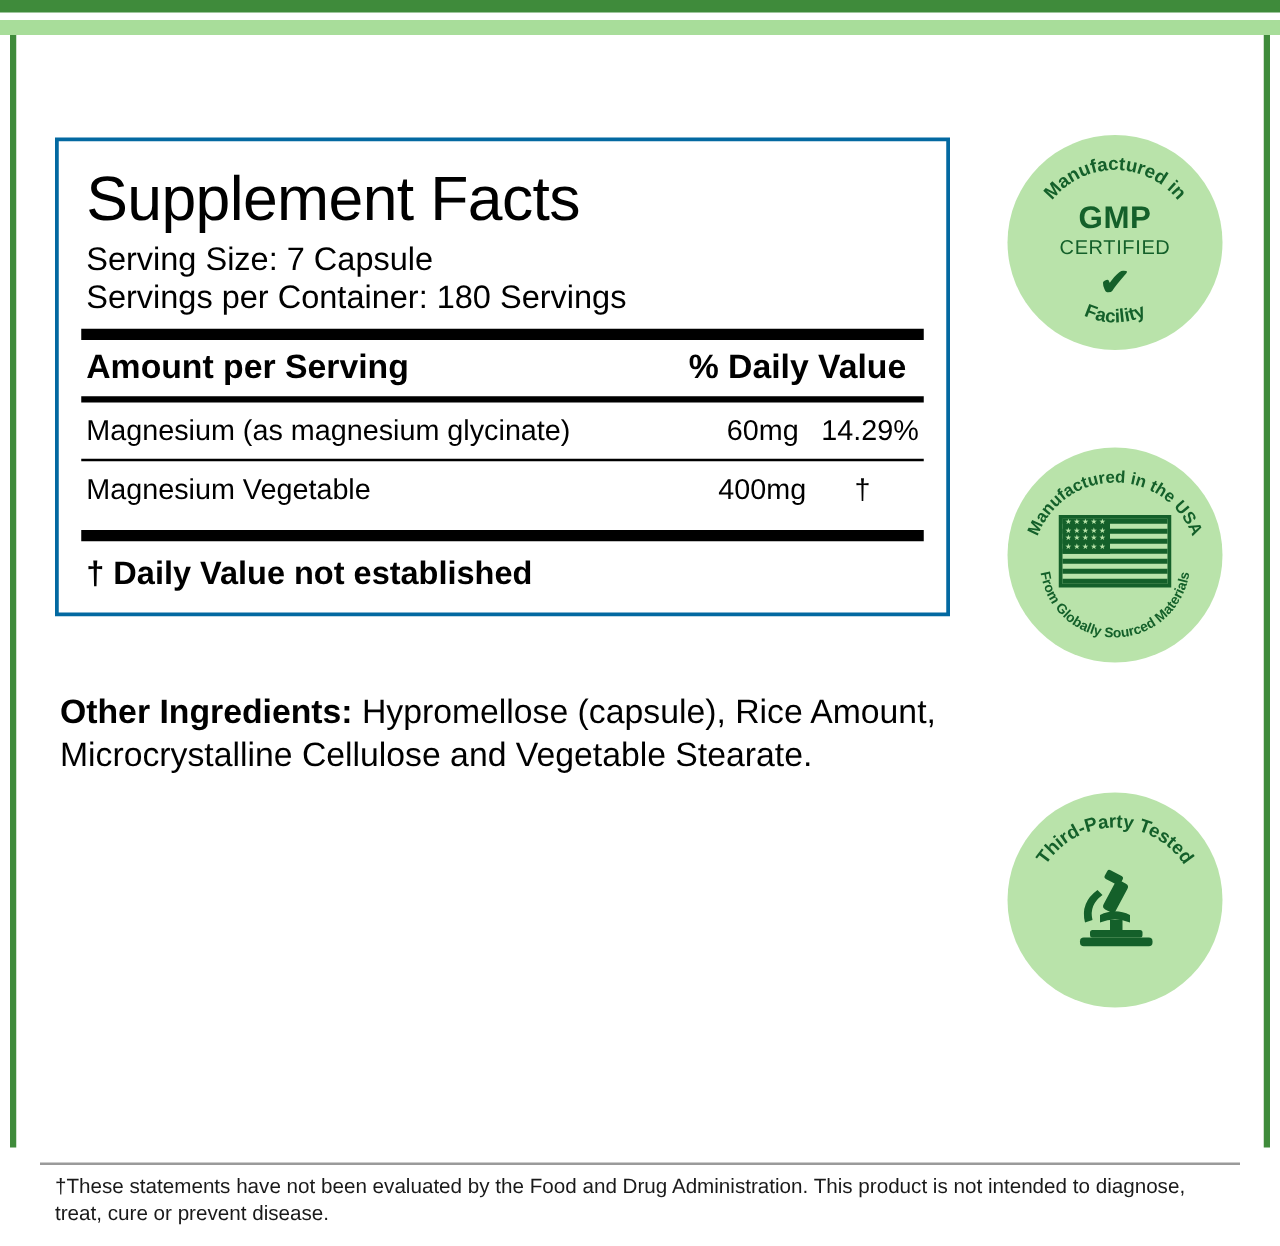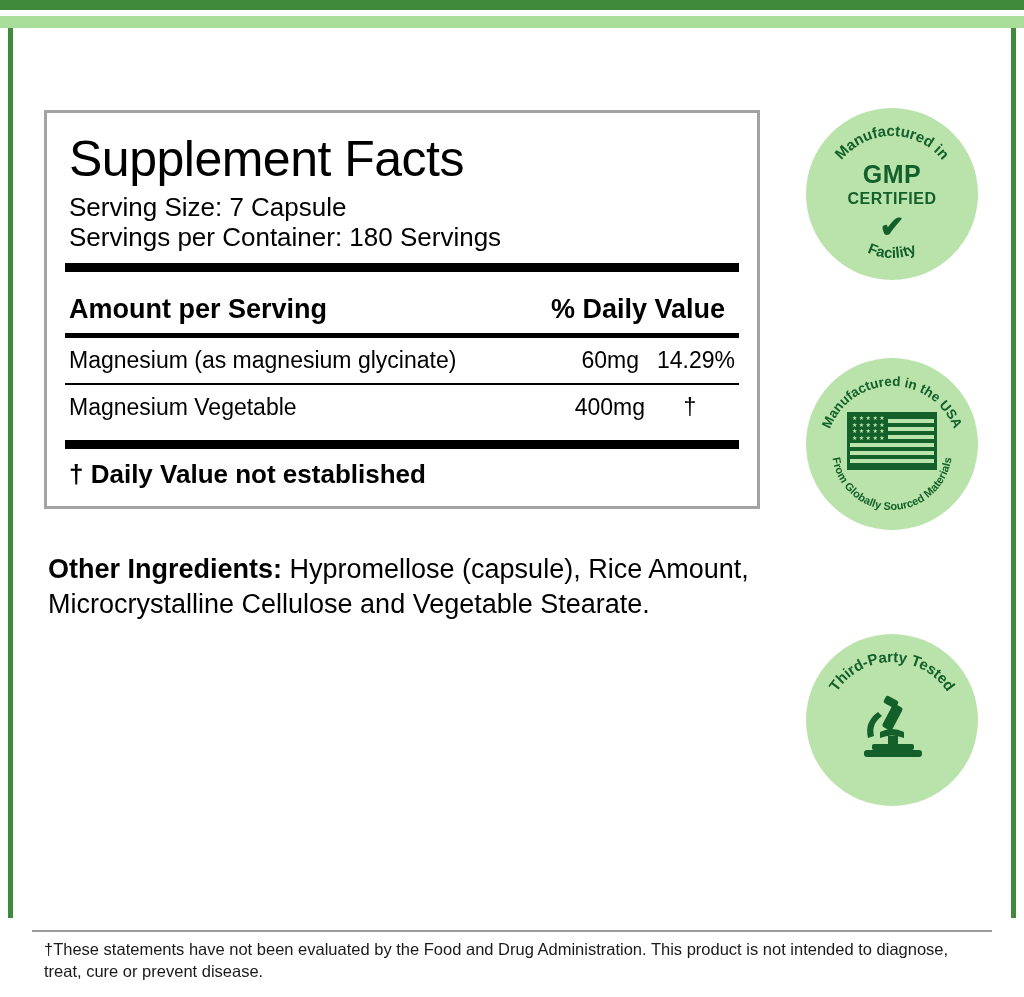--- a/index.html
+++ b/index.html
@@ -42,21 +42,21 @@
     width: 5px; height: 890px;
     background: #3f8b3b;
   }
 
   
   .sf-panel {
     position: absolute;
     left: 44px;
     top: 110px;
     width: 716px;
-    border: 3px solid #a3a3a3;
+    border: 3px solid #0369a1;
     background: #fff;
     padding: 10px 18px 14px 18px;
   }
   .sf-title {
     font-size: 50px;
     font-weight: 400;
     letter-spacing: -0.5px;
     line-height: 1.05;
     margin: 10px 0 6px 4px;
     color: #000;
@@ -82,21 +82,21 @@
     height: 2px;
     background: #000;
     margin: 0;
   }
   .sf-headrow {
     display: flex;
     justify-content: space-between;
     align-items: baseline;
     font-size: 27px;
     font-weight: bold;
-    padding: 22px 4px 8px 4px;
+    padding: 6px 4px 8px 4px;
     color: #000;
   }
   .sf-headrow .dv { margin-right: 10px; }
   .sf-row {
     display: flex;
     align-items: baseline;
     font-size: 23px;
     padding: 9px 4px 9px 4px;
     color: #000;
   }
@@ -151,21 +151,21 @@
     fill: #14602a;
   }
   .gmp-center {
     position: absolute;
     left: 0;
     top: 52px;
     width: 172px;
     text-align: center;
   }
   .gmp-big { font-size: 25px; font-weight: bold; letter-spacing: 0.5px; }
-  .gmp-small { font-size: 16px; font-weight: bold; letter-spacing: 0.5px; margin-top: 1px; }
+  .gmp-small { font-size: 16px; font-weight: normal; letter-spacing: 0.5px; margin-top: 1px; }
   .check {
     position: absolute;
     left: 0; top: 104px;
     width: 172px; text-align: center;
     font-size: 30px; font-weight: bold; line-height: 1;
   }
 
   .flag {
     position: absolute;
     left: 41px; top: 54px;

